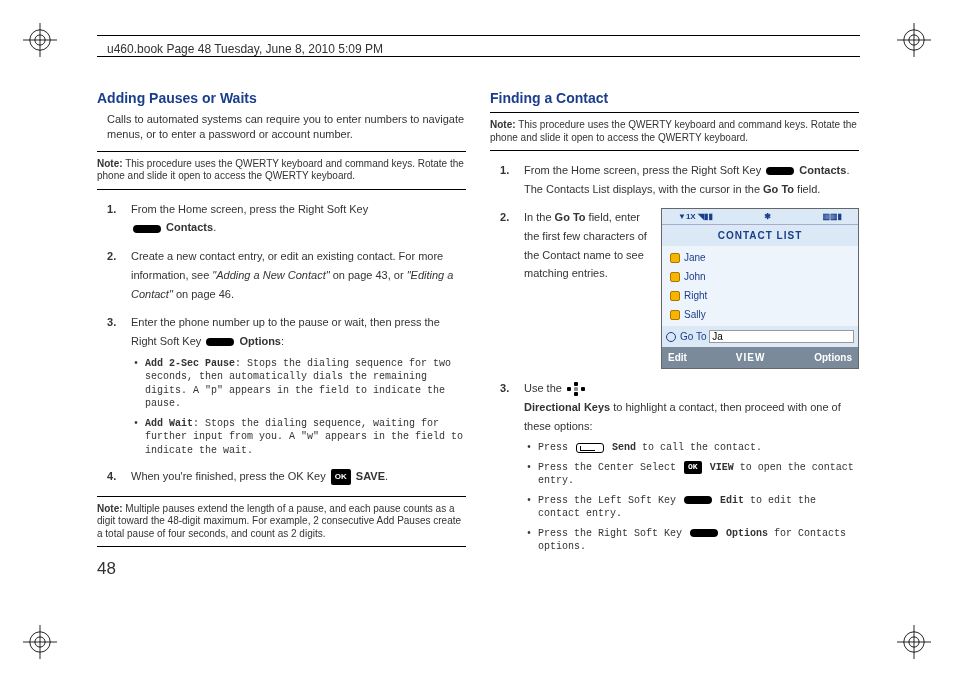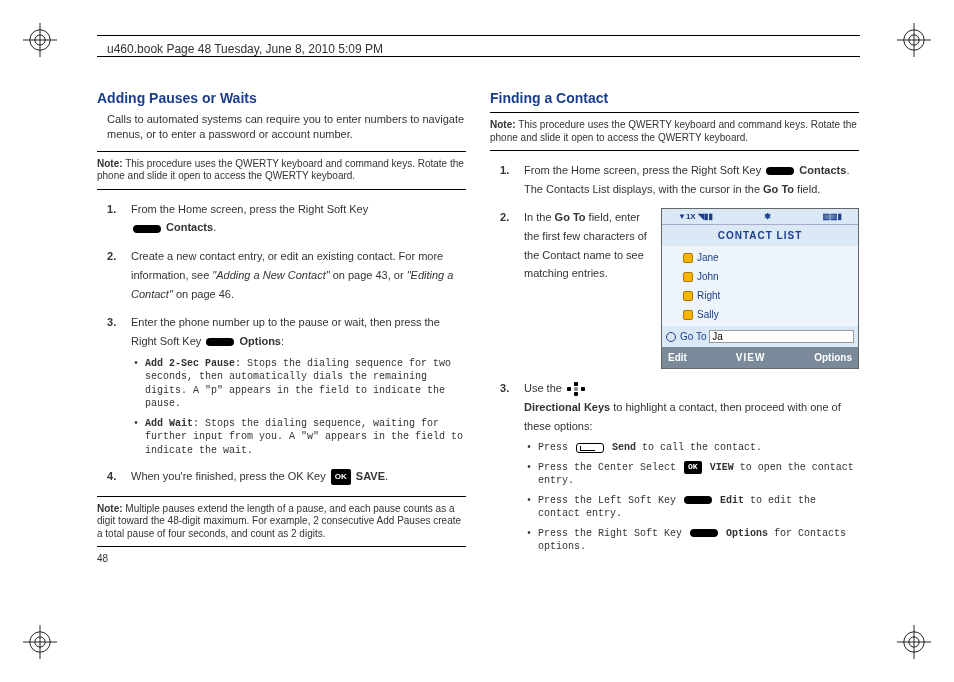--- a/index.html
+++ b/index.html
@@ -142,21 +142,21 @@
     text-align: center;
     font-weight: bold;
     font-size: 10px;
     letter-spacing: 1px;
     padding: 2px 0;
     border-top: 1px solid #aac;
   }
   .phone-list { background: #eef4fb; padding: 2px 0; }
   .phone-list-item {
     display: flex; align-items: center;
-    padding: 1px 21px;
+    padding: 1px 8px;
     color: #1a3e8c;
     font-size: 10px;
   }
   .phone-list-item .ic { width: 10px; height: 10px; background: #f7b500; border: 1px solid #aa7700; border-radius: 2px; margin-right: 4px; }
   .phone-goto {
     display: flex; align-items: center;
     background: #dbe8f5;
     padding: 2px 4px;
     color: #1a3e8c;
     font-size: 10px;
@@ -169,22 +169,22 @@
     display: flex; justify-content: space-between;
     background: #7a8a9a;
     color: #fff;
     font-size: 10px;
     font-weight: bold;
     padding: 2px 6px;
   }
   .phone-soft .mid { letter-spacing: 1px; }
   .clearfix::after { content: ""; display: table; clear: both; }
   .page-num {
-    font-size: 10px;
-    margin-top: 6px;
+    font-size: 17px;
+    margin-top: 12px;
   }
   .send-key {
     display: inline-block;
     width: 28px; height: 10px;
     border: 1.5px solid #000;
     border-radius: 3px;
     vertical-align: middle;
     position: relative;
     margin: 0 2px;
   }

